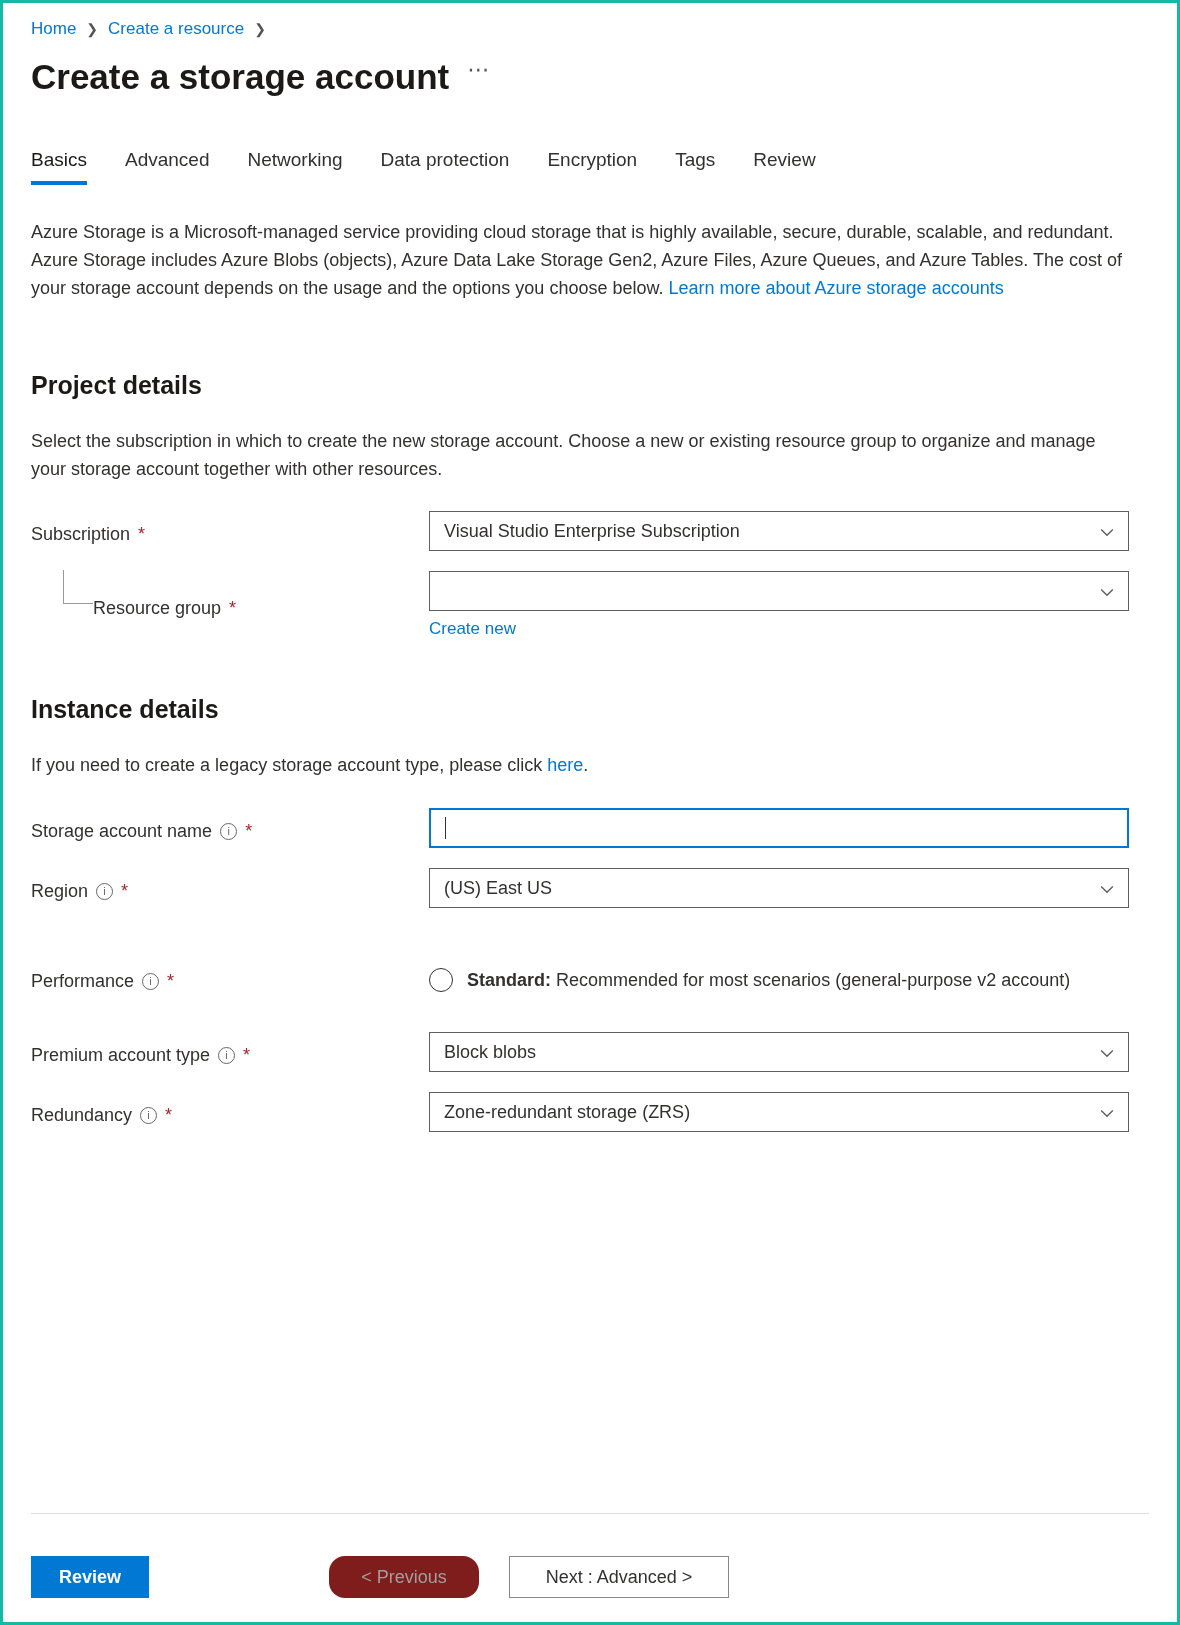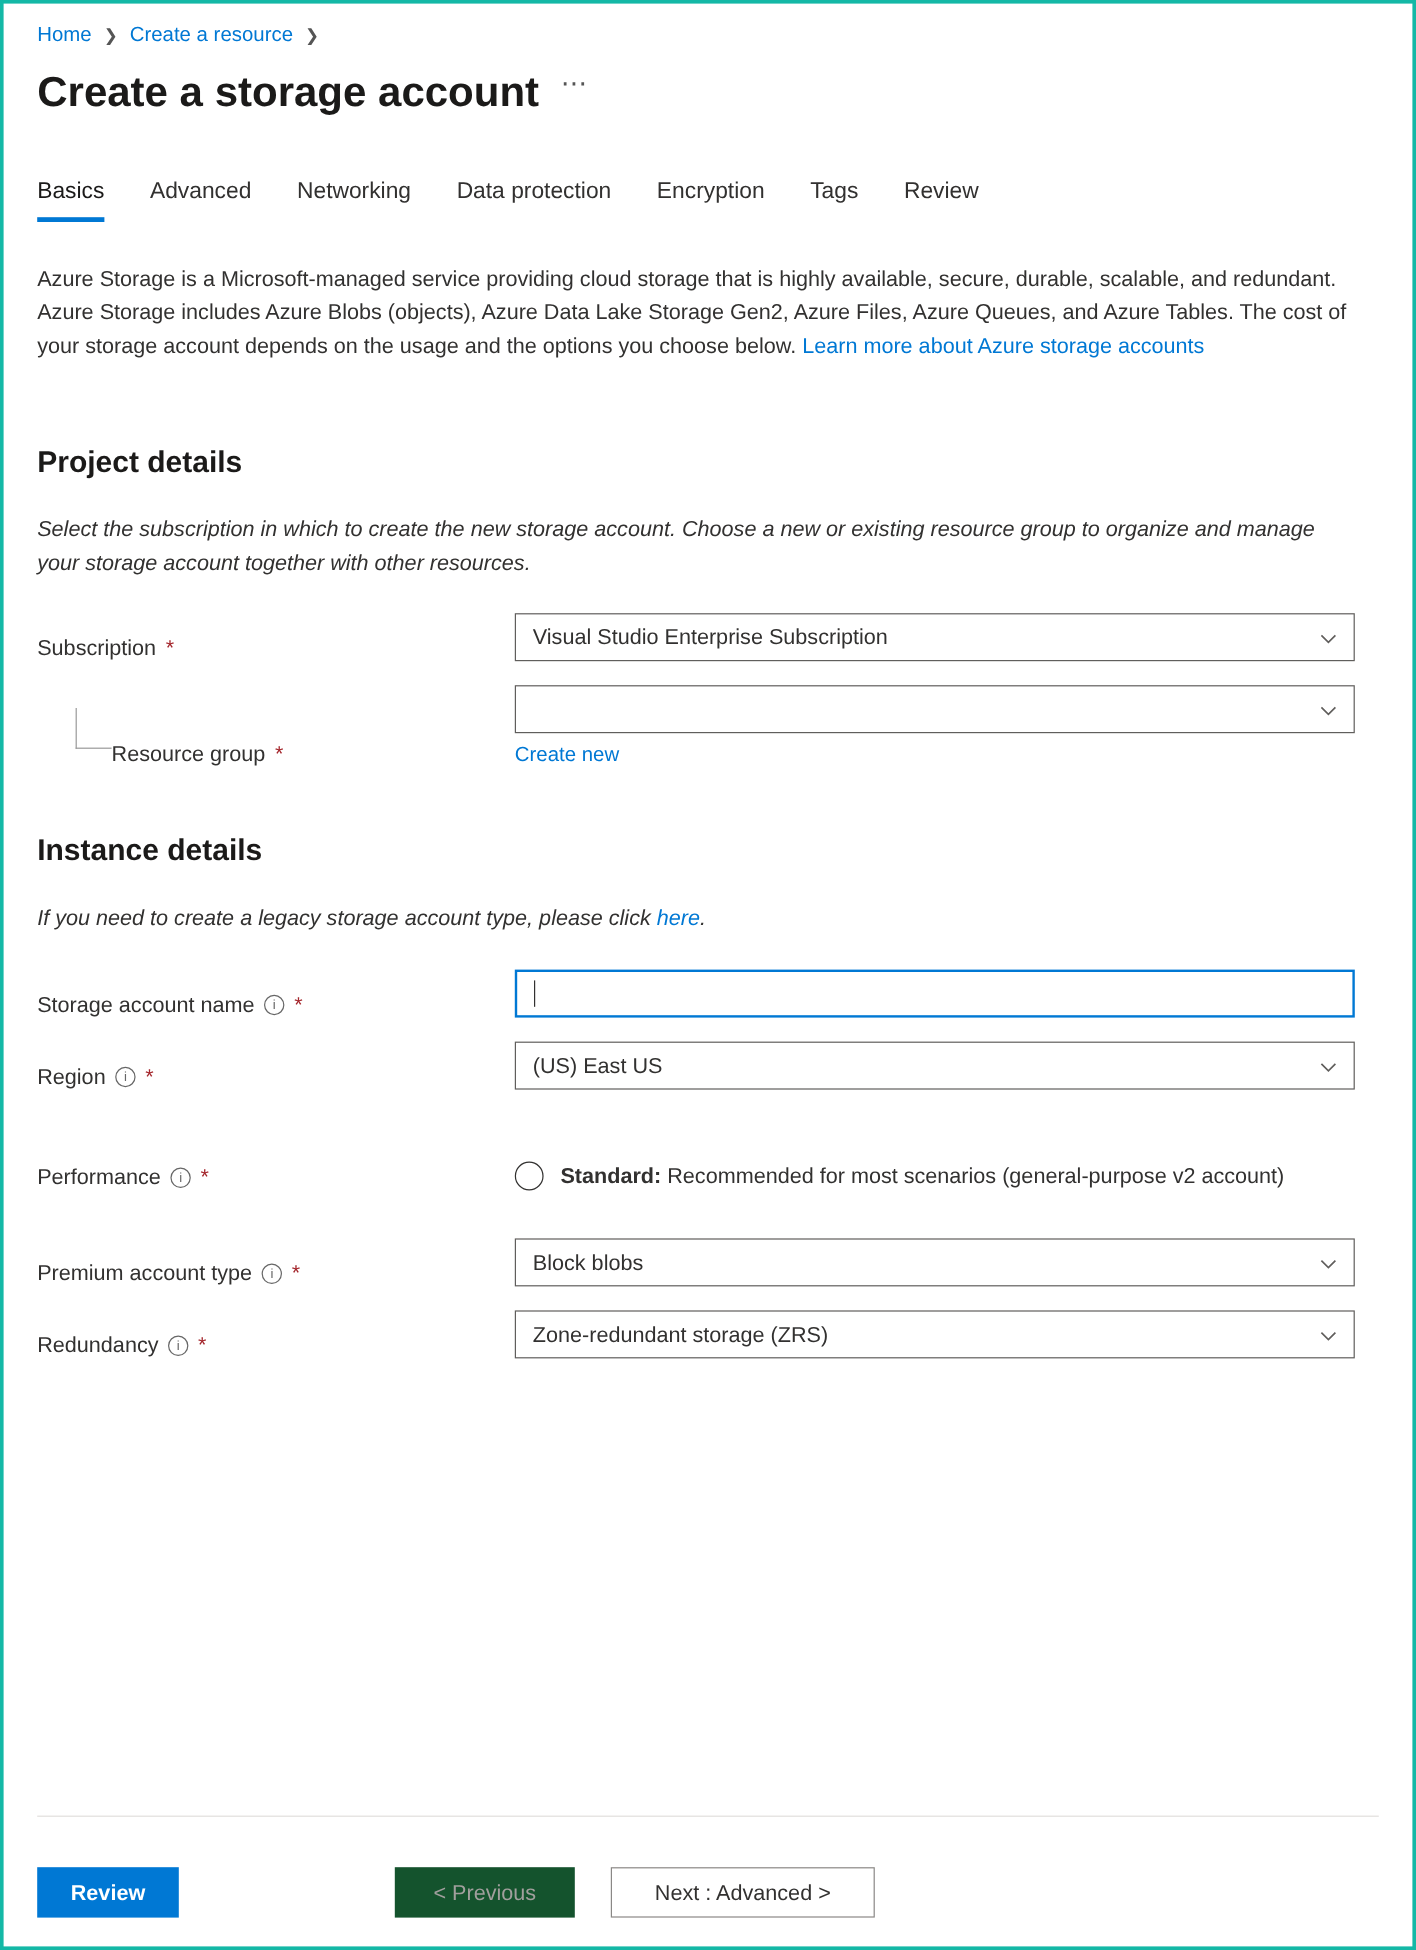--- a/index.html
+++ b/index.html
@@ -18,25 +18,25 @@
   .more-dots { color:#555; font-size:22px; letter-spacing:1px; cursor:pointer;}
 
   .tabs { display:flex; gap:38px; margin-top:52px; border-bottom:none; }
   .tab { font-size:19px; color:#323130; padding-bottom:10px; cursor:pointer; }
   .tab.active { color:#1b1a19; border-bottom:4px solid #0078d4; font-weight:400;}
 
   .intro { margin-top:34px; font-size:18px; line-height:1.55; color:#323130; max-width:1100px;}
   .intro a { color:#0078d4; text-decoration:none; }
 
   h2.section { font-size:25px; font-weight:700; margin:68px 0 0 0; color:#1b1a19;}
-  .section-desc { font-size:18px; color:#323130; margin-top:28px; line-height:1.55; max-width:1100px;font-style:italic;}
+  .section-desc { font-size:18px; color:#323130; margin-top:28px; line-height:1.55; max-width:1100px;}
   .section-desc a { color:#0078d4; text-decoration:none;}
 
   .form { margin-top:28px; }
-  .row { display:flex; align-items:flex-end; margin-bottom:20px; }
+  .row { display:flex; align-items:center; margin-bottom:20px; }
   .row.wide-gap { margin-bottom:48px;}
   .label-col { width:398px; display:flex; align-items:center; gap:8px; font-size:18px; color:#323130; padding-top:6px;}
   .label-col.indent { padding-left:62px; position:relative;}
   .indent-line { position:absolute; left:32px; top:-22px; width:30px; height:34px; border-left:1px solid #999; border-bottom:1px solid #999;}
   .req { color:#a4262c; }
   .info-icon { width:17px; height:17px; border:1px solid #666; border-radius:50%; display:inline-flex; align-items:center; justify-content:center; font-size:11px; color:#666; cursor:pointer;}
   .field-col { flex:1; max-width:700px;}
   .select, .textfield {
     width:100%; height:40px; border:1px solid #605e5c; background:#fff;
     font-size:18px; padding:0 14px; display:flex; align-items:center; justify-content:space-between;
@@ -52,21 +52,21 @@
   .radio-row { display:flex; align-items:center; gap:14px; font-size:18px; color:#323130; cursor:pointer;}
   .radio { width:24px; height:24px; border:1.5px solid #323130; border-radius:50%; display:flex; align-items:center; justify-content:center; flex-shrink:0;}
   .radio.checked { border-color:#0078d4;}
   .radio.checked::after { content:""; width:12px; height:12px; background:#0078d4; border-radius:50%;}
   .radio-label b { font-weight:700;}
 
   .footer-sep { position:absolute; left:28px; right:28px; bottom:108px; height:1px; background:#e1dfdd;}
   .footer { position:absolute; left:28px; right:28px; bottom:24px; display:flex; align-items:center; gap:180px;}
   .btn { height:42px; padding:0 20px; font-size:18px; border:1px solid transparent; cursor:pointer; display:inline-flex; align-items:center; justify-content:center;}
   .btn.primary { background:#0078d4; color:#fff; font-weight:600; min-width:118px;}
-  .btn.disabled { background:#14532d; color:#a19f9d; cursor:default; min-width:150px;}
+  .btn.disabled { background:#7f1d1d; color:#a19f9d; cursor:default; min-width:150px;border-radius:16px;}
   .btn.outline { background:#fff; border:1px solid #8a8886; color:#323130; min-width:220px;}
   .footer .nav-pair { display:flex; gap:30px;}
 </style>
 </head>
 <body>
 
 <div class="frame">
 
   <div class="breadcrumb">
     <a>Home</a>

